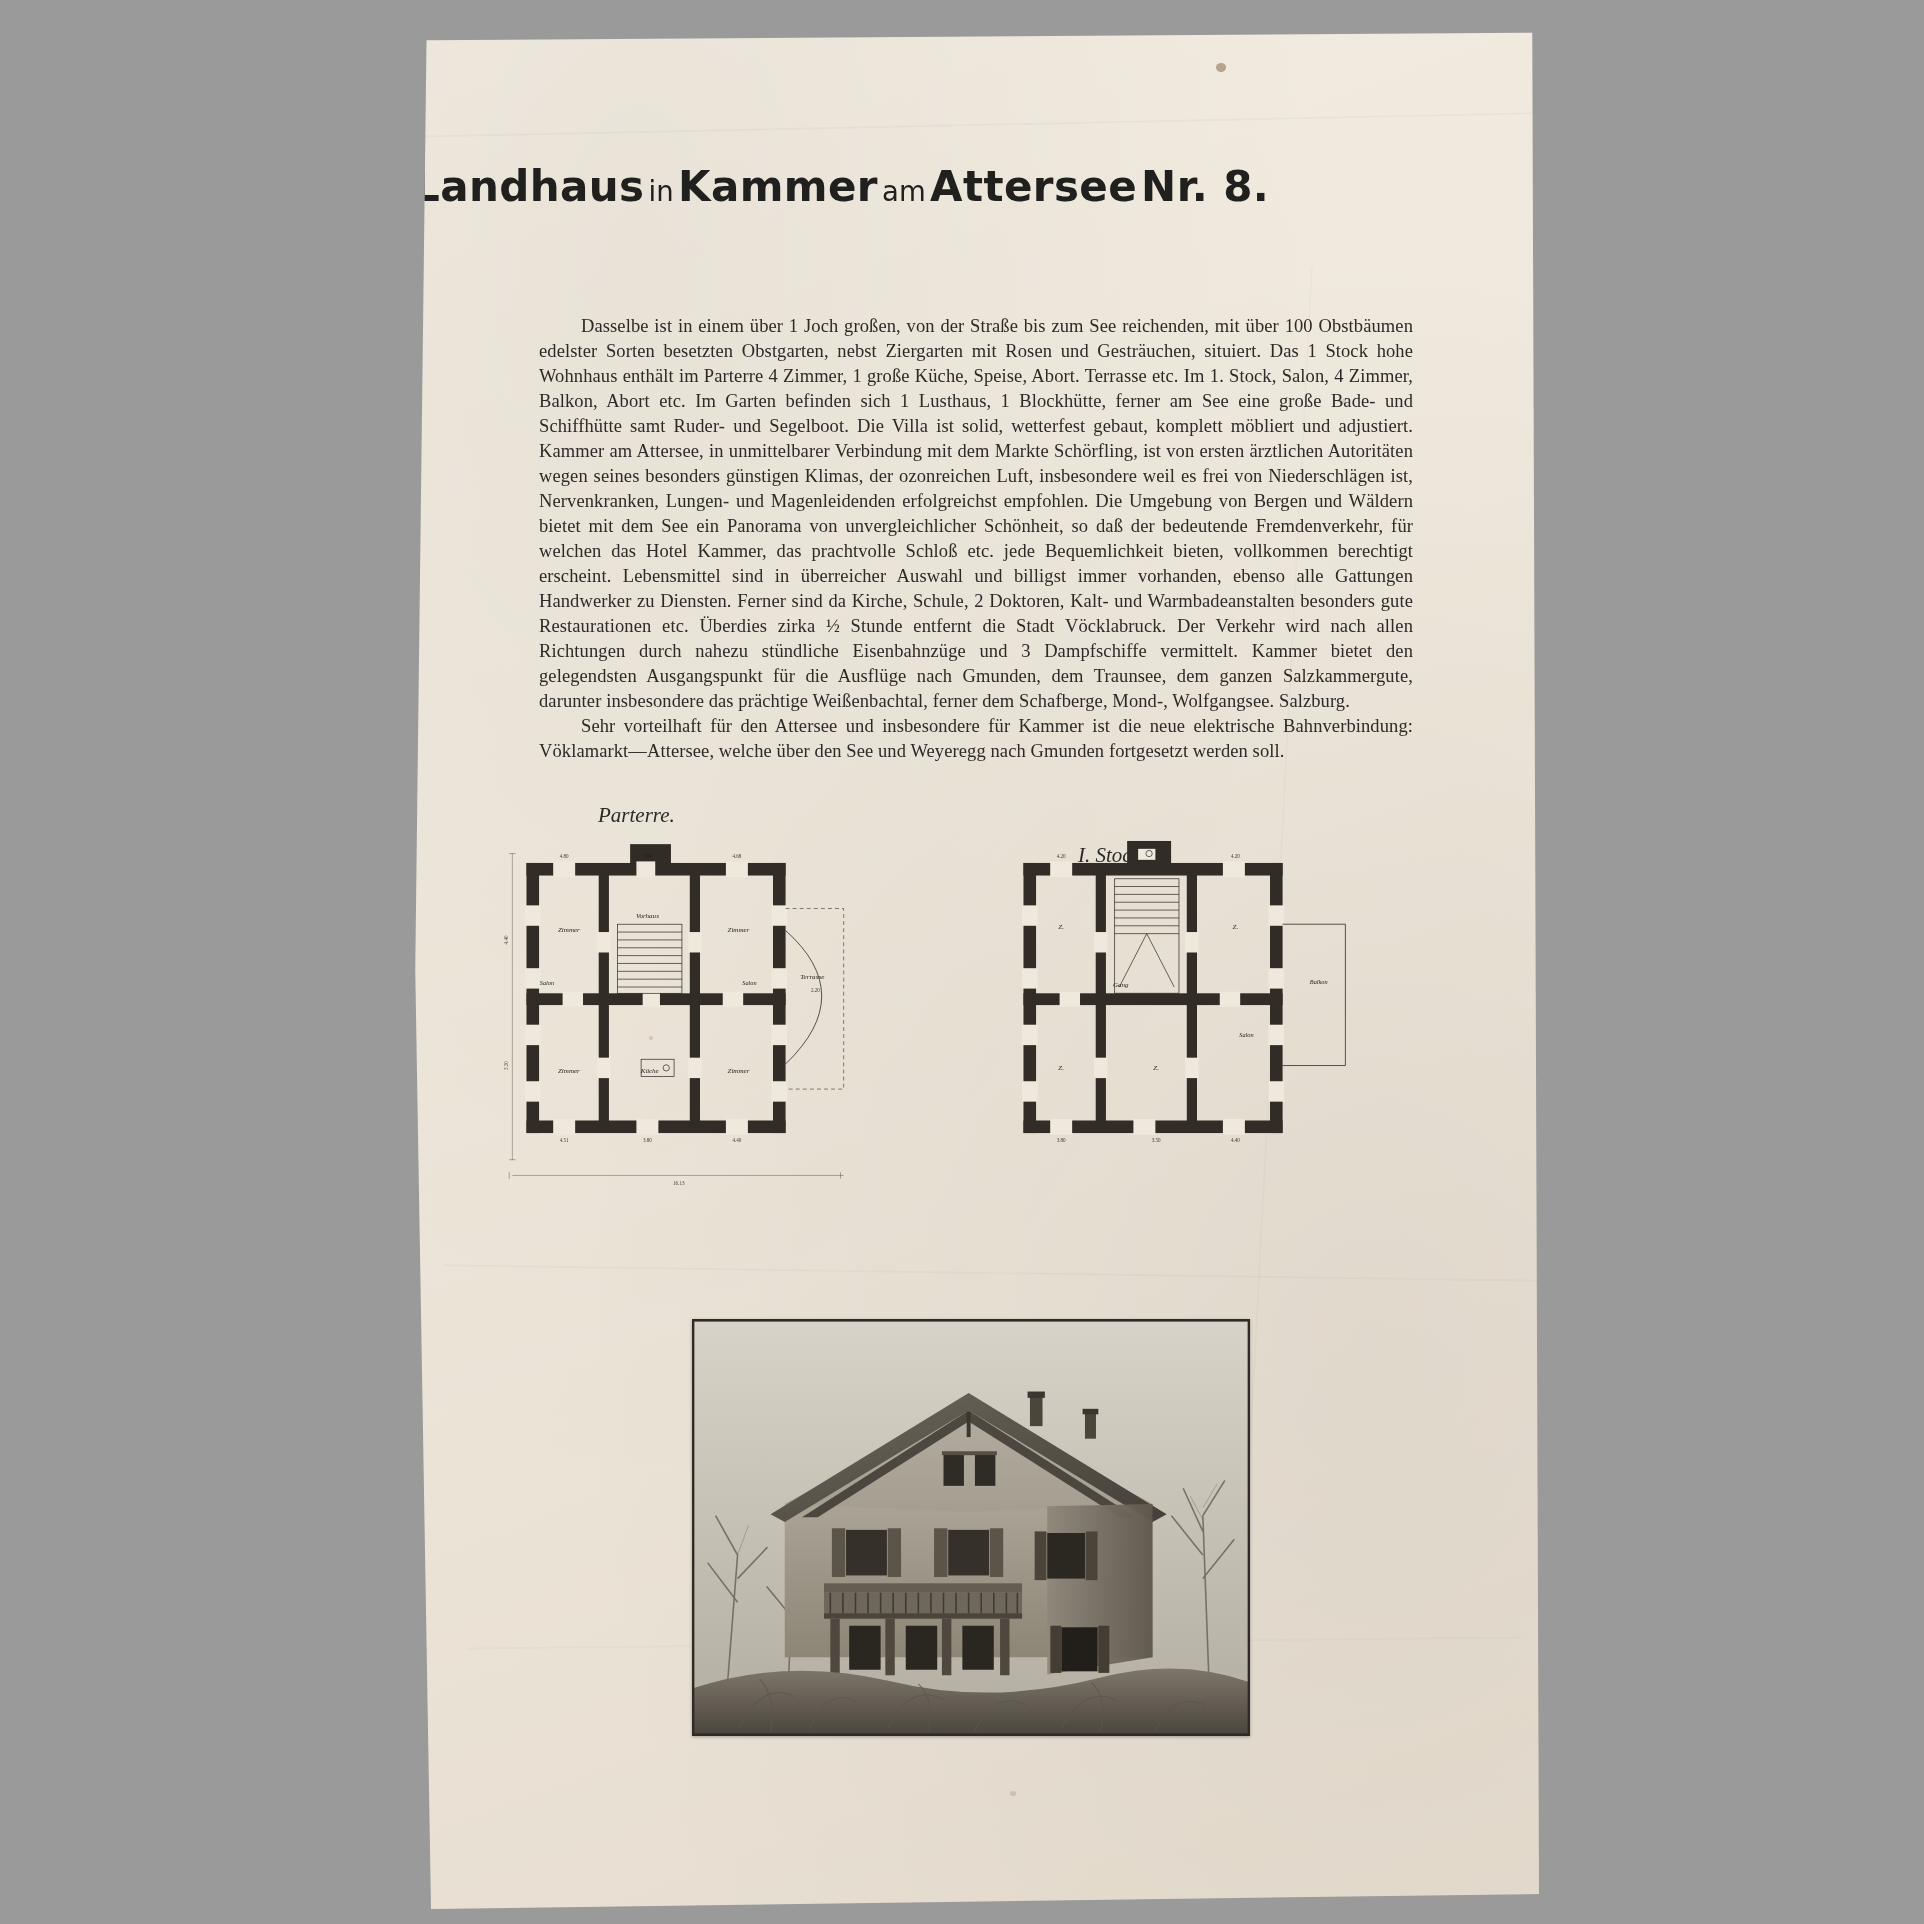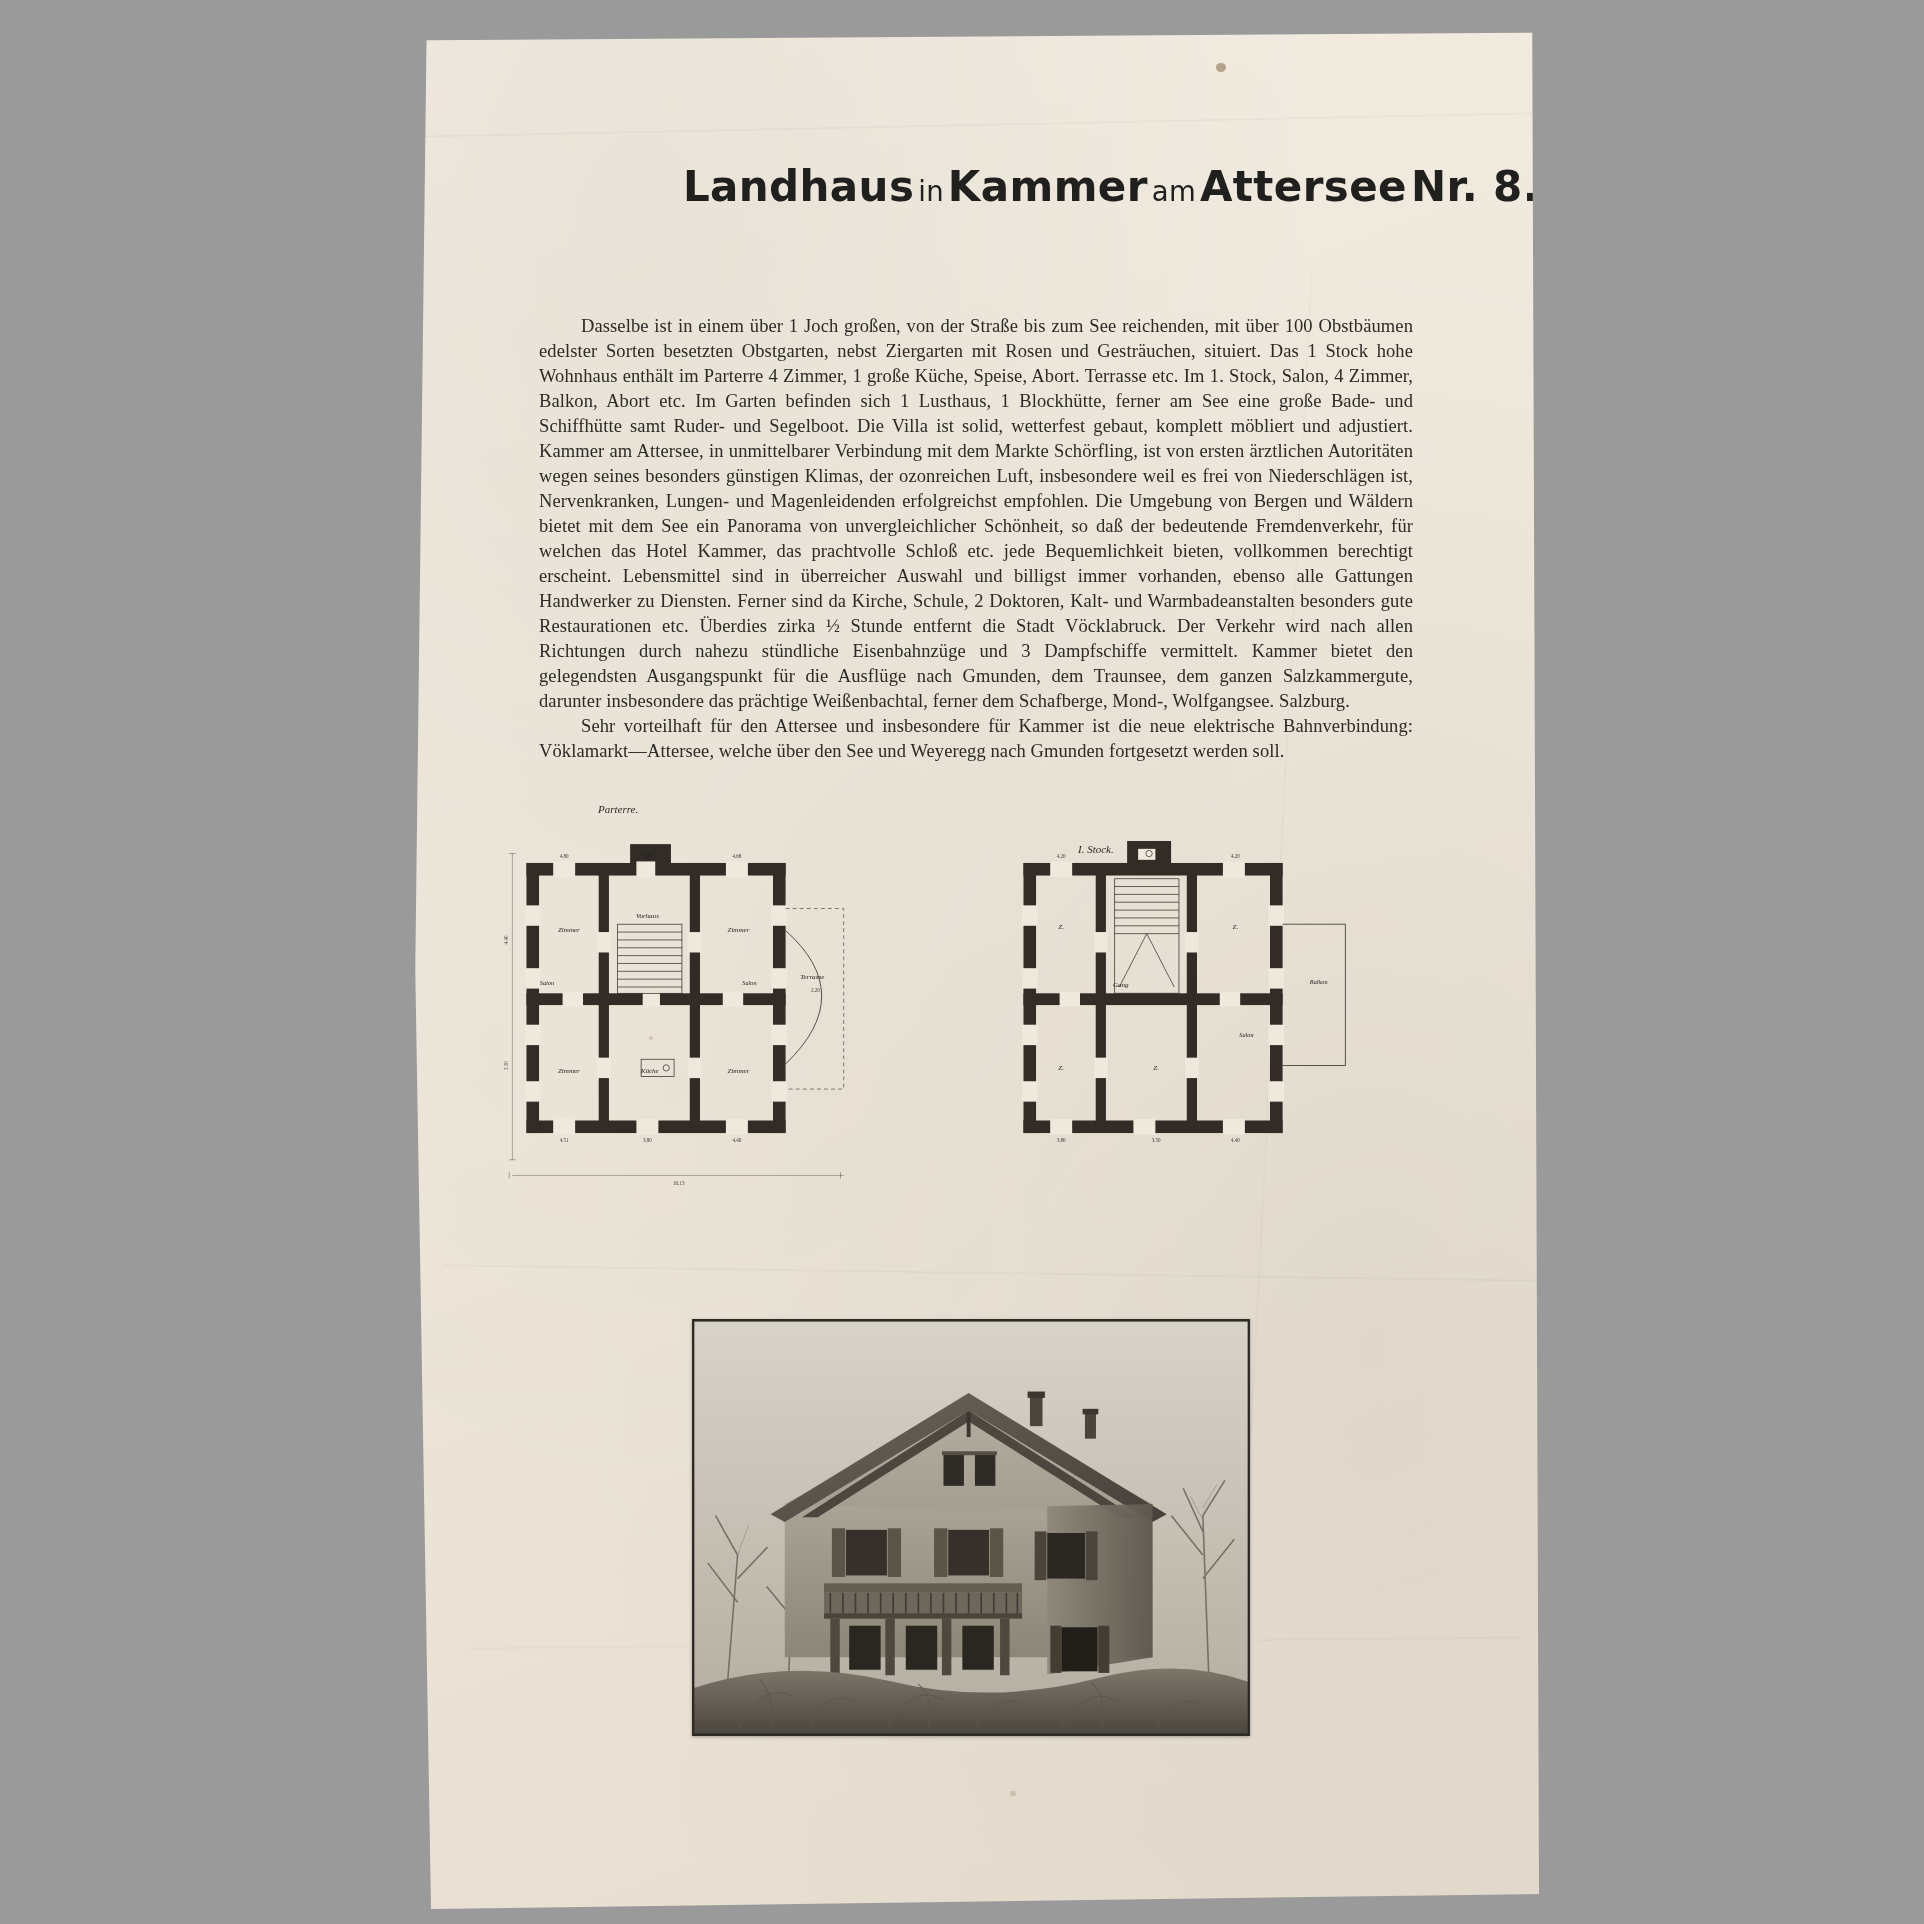--- a/index.html
+++ b/index.html
@@ -45,21 +45,21 @@
     background: rgba(0,0,0,0.05);
     pointer-events: none;
   }
 
   
   #title {
     position: absolute;
     left: 0;
     right: 0;
     top: 132px;
-    text-align: right;
+    text-align: left;
     font-family: "DejaVu Sans", sans-serif;
     color: #20201e;
     white-space: nowrap;
   }
   #title .big {
     font-size: 42px;
     font-weight: 700;
     letter-spacing: 0.4px;
   }
   #title .small {
@@ -90,21 +90,21 @@
   #plans {
     position: absolute;
     left: 0;
     right: 0;
     top: 786px;
     height: 409px;
   }
   .plan-cap {
     position: absolute;
     font-style: italic;
-    font-size: 11px;
+    font-size: 21px;
     color: #2b2a27;
   }
   .plan-box { position: absolute; }
 
   svg text { font-family: "Liberation Serif", serif; fill: #1d1c1a; }
 
   
   #photo-frame {
     position: absolute;
     left: 279px;

